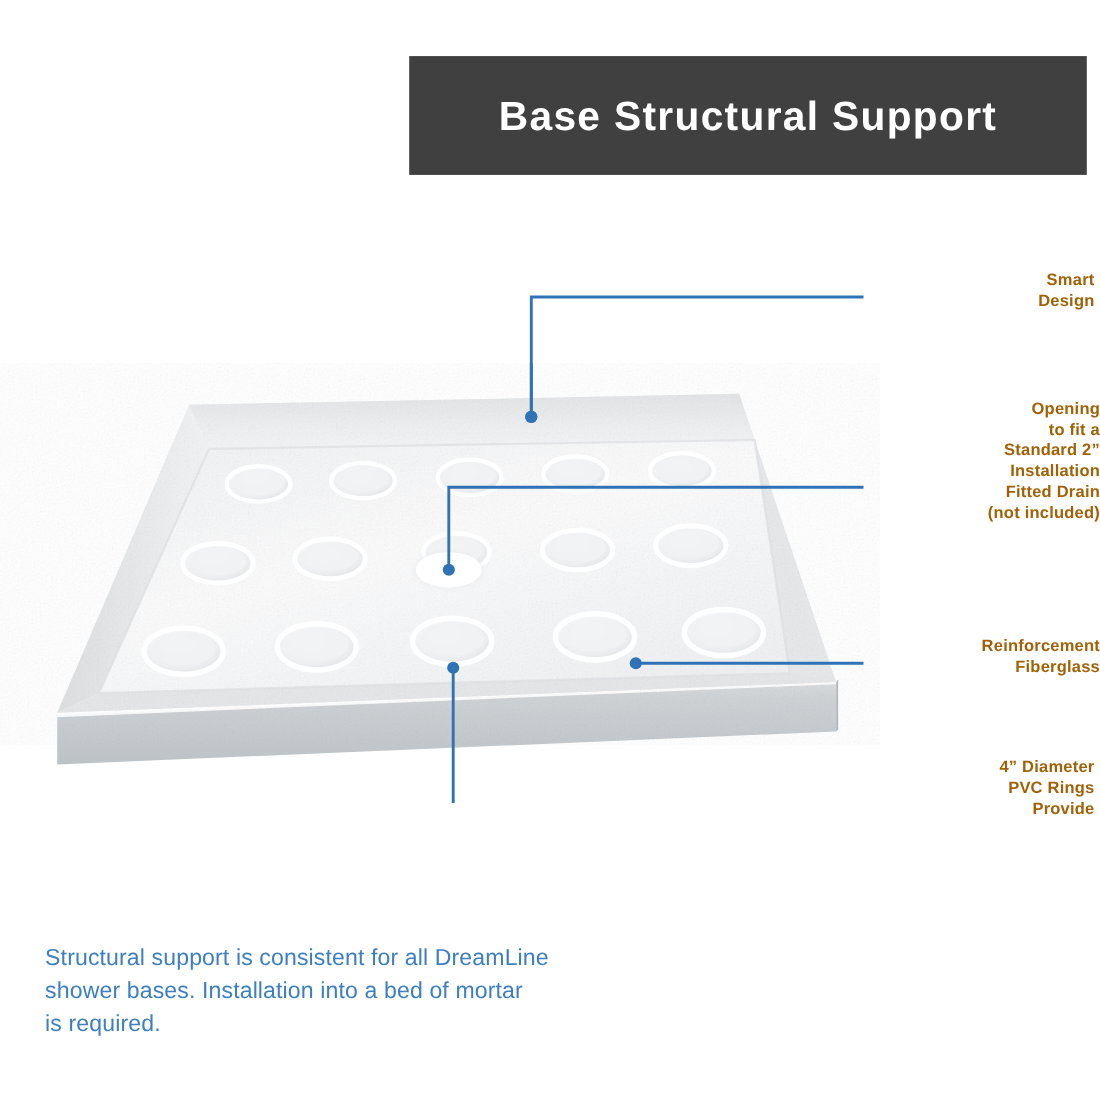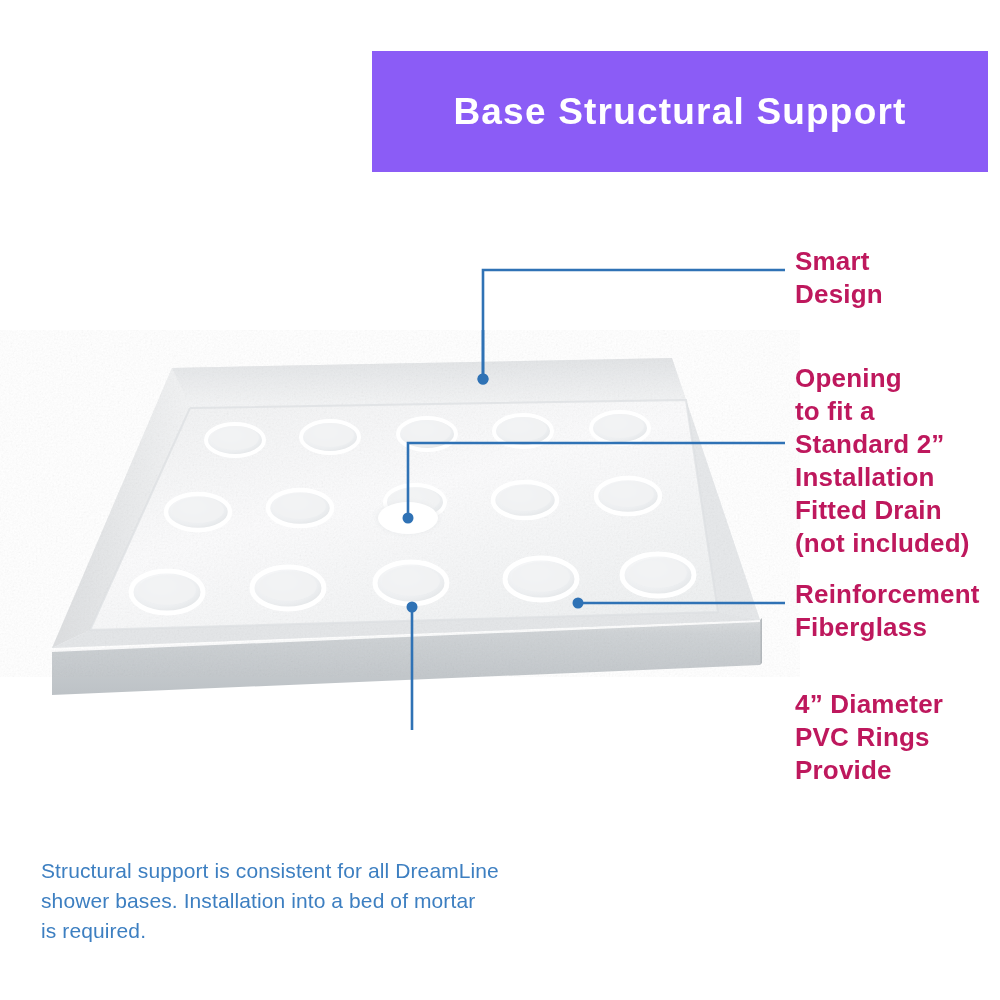--- a/index.html
+++ b/index.html
@@ -15,22 +15,22 @@
     font-family: "Liberation Sans", sans-serif;
     -webkit-font-smoothing: antialiased;
   }
 
   
   #header-banner {
     position: absolute;
     left: 372px;
     top: 51px;
     width: 616px;
-    height: 121px;
-    background: #8b5cf6;
+    height: 108px;
+    background: #404040;
     display: flex;
     align-items: center;
     justify-content: center;
     box-sizing: border-box;
   }
   #header-title {
     color: #ffffff;
     font-size: 37px;
     font-weight: bold;
     letter-spacing: 1.2px;
@@ -44,25 +44,26 @@
     left: 0;
     top: 330px;
     width: 800px;
     height: 400px;
   }
   #product-svg { display: block; }
 
   
   .callout-label {
     position: absolute;
-    color: #be185d;
-    font-size: 26px;
+    color: #a16207;
+    font-size: 15px;
     font-weight: bold;
     line-height: 1.27;
     letter-spacing: 0.2px;
+    text-align: right;
   }
   #label-smart-design   { left: 795px; top: 245px;  width: 200px; }
   #label-drain-opening  { left: 795px; top: 362px;  width: 205px; }
   #label-fiberglass     { left: 795px; top: 578px;  width: 205px; }
   #label-pvc-rings      { left: 795px; top: 688px;  width: 200px; }
   .callout-label .line  { display: block; white-space: nowrap; }
 
   
   #bottom-caption {
     position: absolute;

